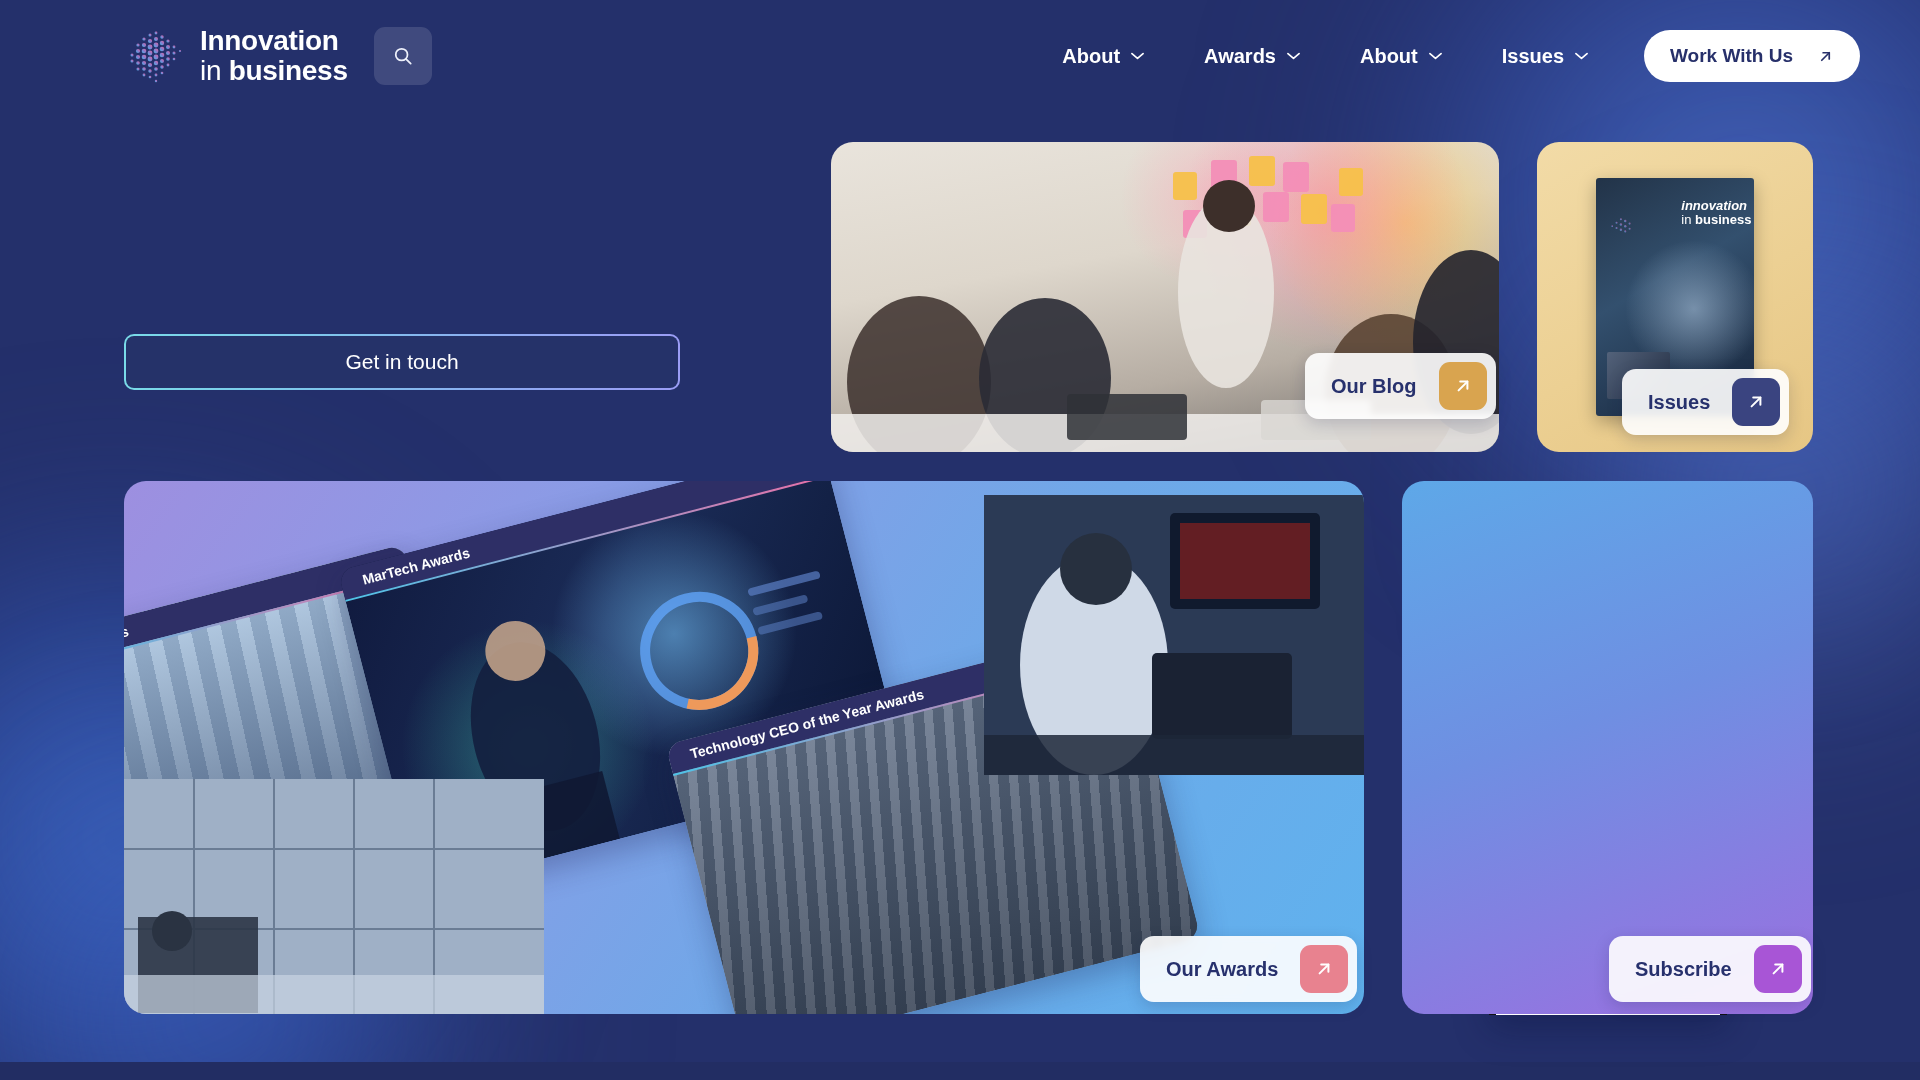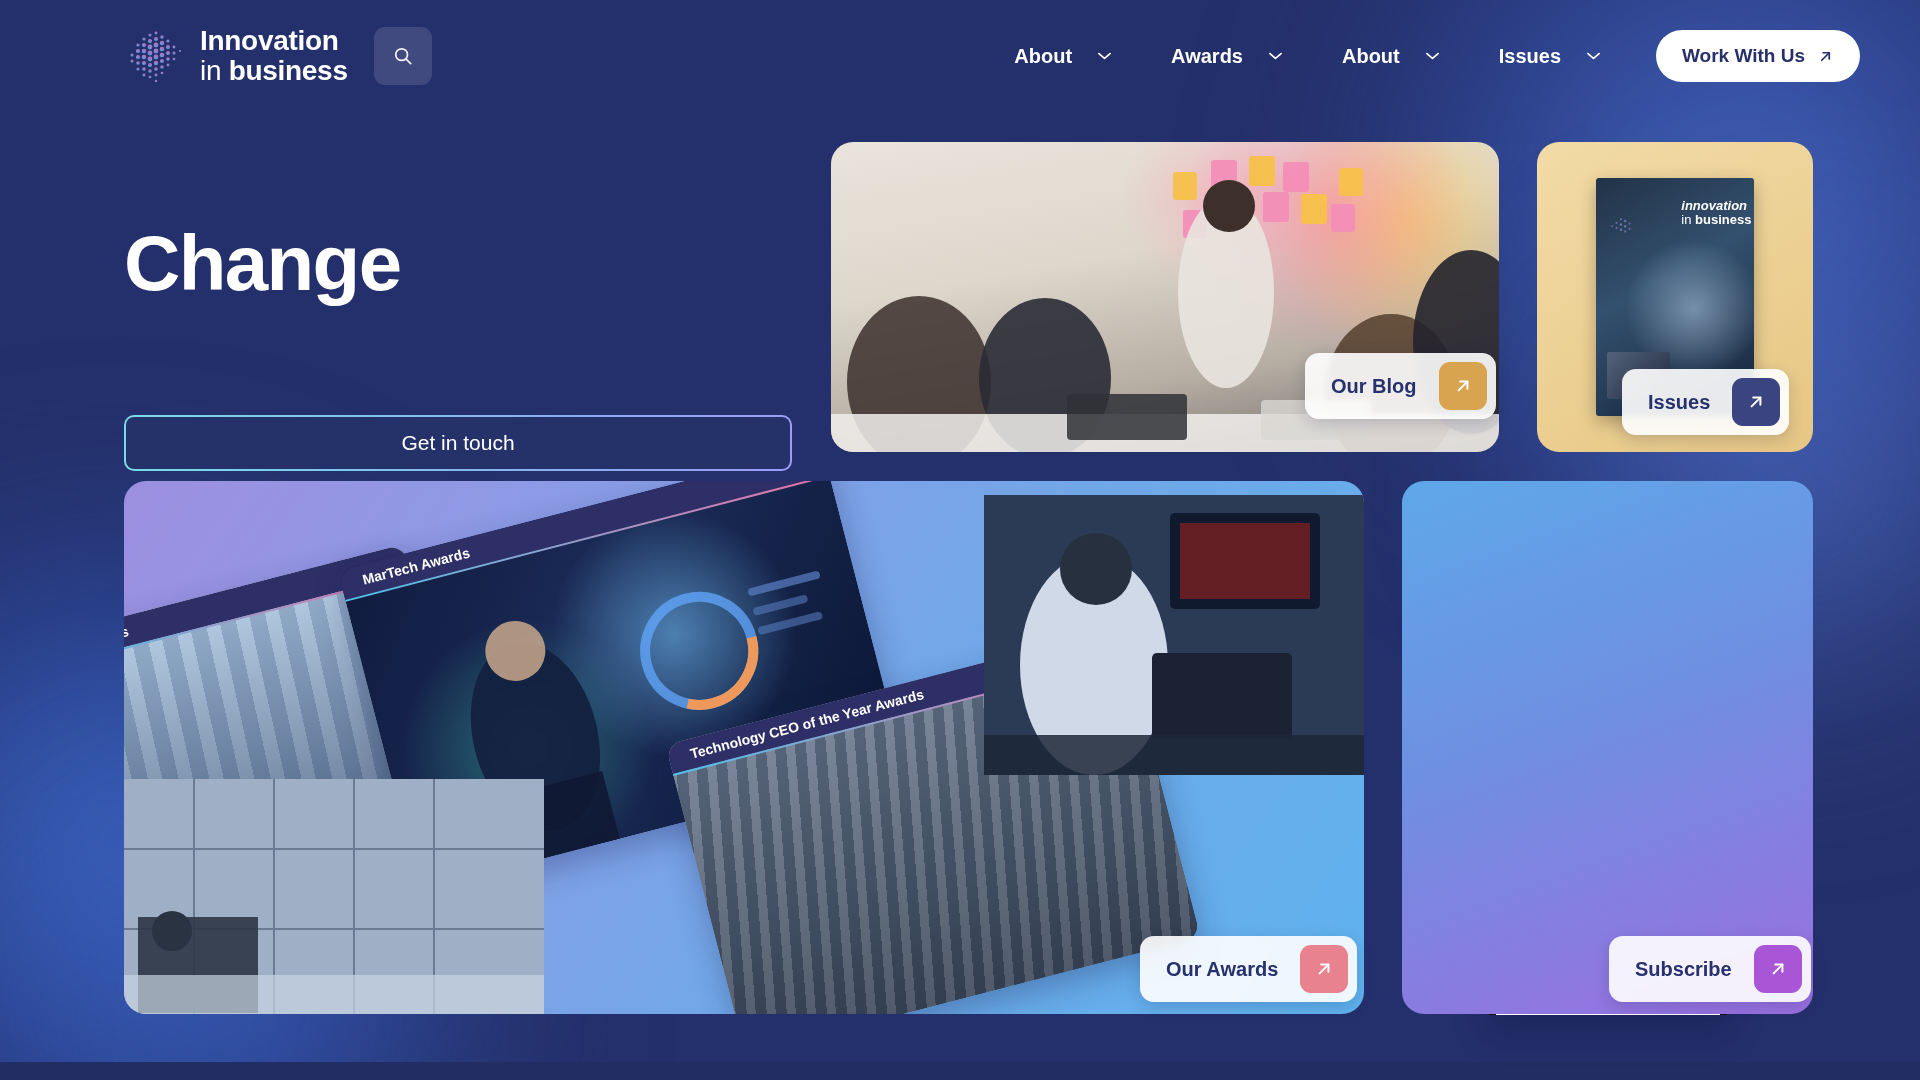--- a/index.html
+++ b/index.html
@@ -52,42 +52,42 @@
 
   .search-btn {
     width:58px; height:58px; border-radius:11px;
     background:rgba(255,255,255,0.13);
     display:flex; align-items:center; justify-content:center;
     border:none; cursor:pointer;
   }
 
   .nav { margin-left:auto; display:flex; align-items:center; gap:0; margin-right:60px; }
   .nav-item {
-    display:flex; align-items:center; gap:26px;
+    display:flex; align-items:center; gap:11px;
     color:#fff; font-size:20px; font-weight:700;
     padding:0 30px; cursor:pointer; white-space:nowrap;
   }
   .chev { display:inline-block; width:13px; height:8px; }
   .cta-btn {
-    display:flex; align-items:center; gap:12px;
+    display:flex; align-items:center; gap:24px;
     background:#fff; color:#27306a;
     font-size:19px; font-weight:700;
     border-radius:30px; padding:15px 26px; margin-left:26px;
     cursor:pointer; border:none; white-space:nowrap;
   }
 
   
   .hero-left {
     position:absolute; left:124px; top:142px; width:668px; z-index:20;
   }
   .hero-title {
     color:#fff; font-size:78px; font-weight:700; line-height:1.04; letter-spacing:-1.6px;
   }
   .getintouch {
-    margin-top:111px; height:56px; width:668px;
+    margin-top:111px; height:56px; width:556px;
     border-radius:10px; padding:2px;
     background:linear-gradient(90deg,#79dbe8 0%, #7fc4ec 38%, #8fa8f2 72%, #9b9df5 100%);
     cursor:pointer;
   }
   .getintouch-inner {
     width:100%; height:100%; border-radius:8px;
     background:#253269;
     display:flex; align-items:center; justify-content:center;
     color:#fff; font-size:21px; font-weight:500;
   }
@@ -385,21 +385,20 @@
         <path d="M5.6 14.4 L14.4 5.6" stroke-linecap="round"></path>
           <path d="M7.2 5.6 H14.4 V12.8" stroke-linecap="round" stroke-linejoin="round"></path>
       </svg>
     </button>
   </nav>
 </header>
 
 <section class="hero-left">
   <h1 class="hero-title">
     <br>
-    <span>Change</span>
   </h1>
   <div class="getintouch">
     <div class="getintouch-inner">Get in touch</div>
   </div>
 </section>
 
 <div class="card card-blog">
   <div class="ph-meeting">
     <svg viewBox="0 0 668 310" width="668" height="310">
       <g opacity="0.95">

